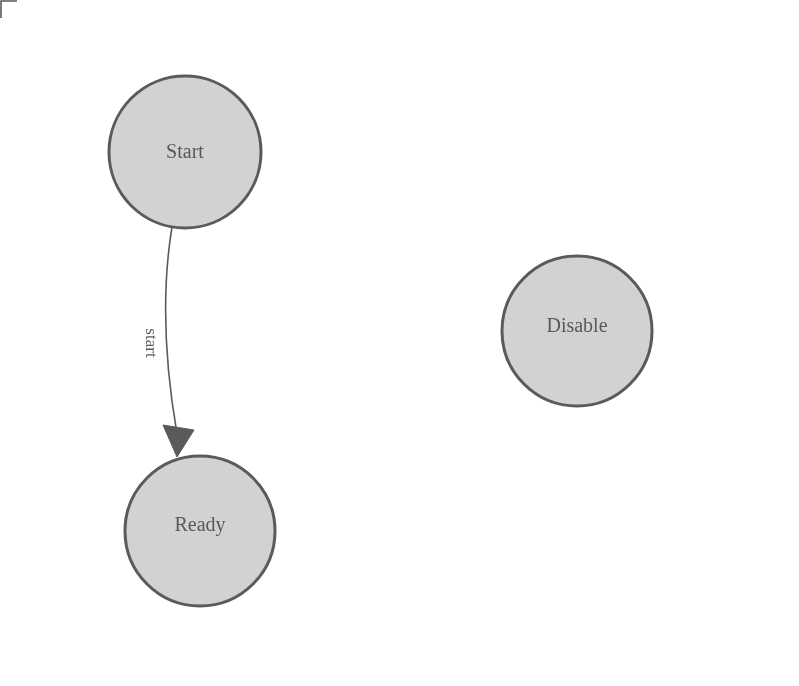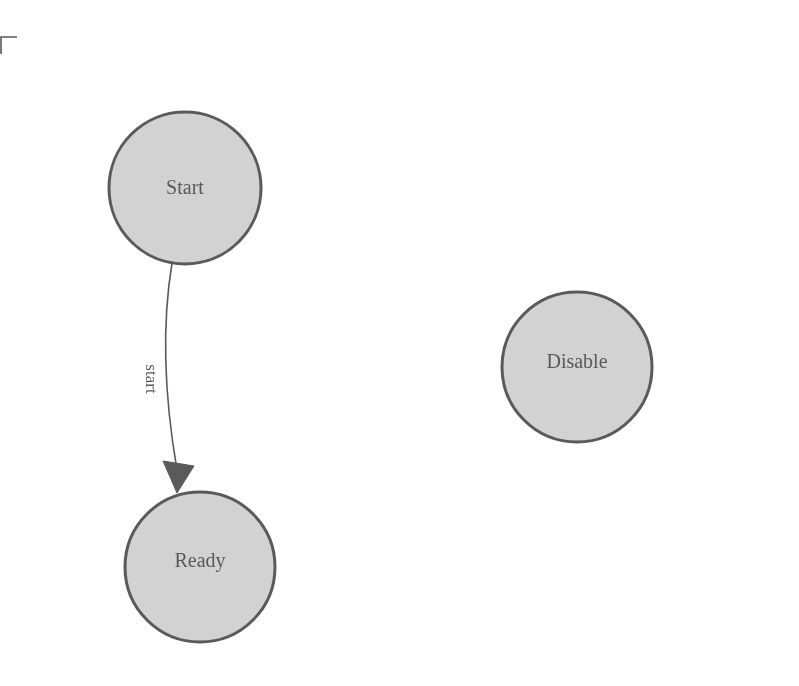--- a/index.html
+++ b/index.html
@@ -12,21 +12,20 @@
     width: 799px;
     height: 686px;
     overflow: hidden;
     font-family: "Liberation Serif", "DejaVu Serif", serif;
   }
   #diagram-canvas {
     position: relative;
     width: 799px;
     height: 600px;
     background: #ffffff;
-    margin-top: 36px;
   }
   #diagram-svg {
     position: absolute;
     top: 0;
     left: 0;
     width: 799px;
     height: 686px;
     display: block;
   }
   .node-shape {

